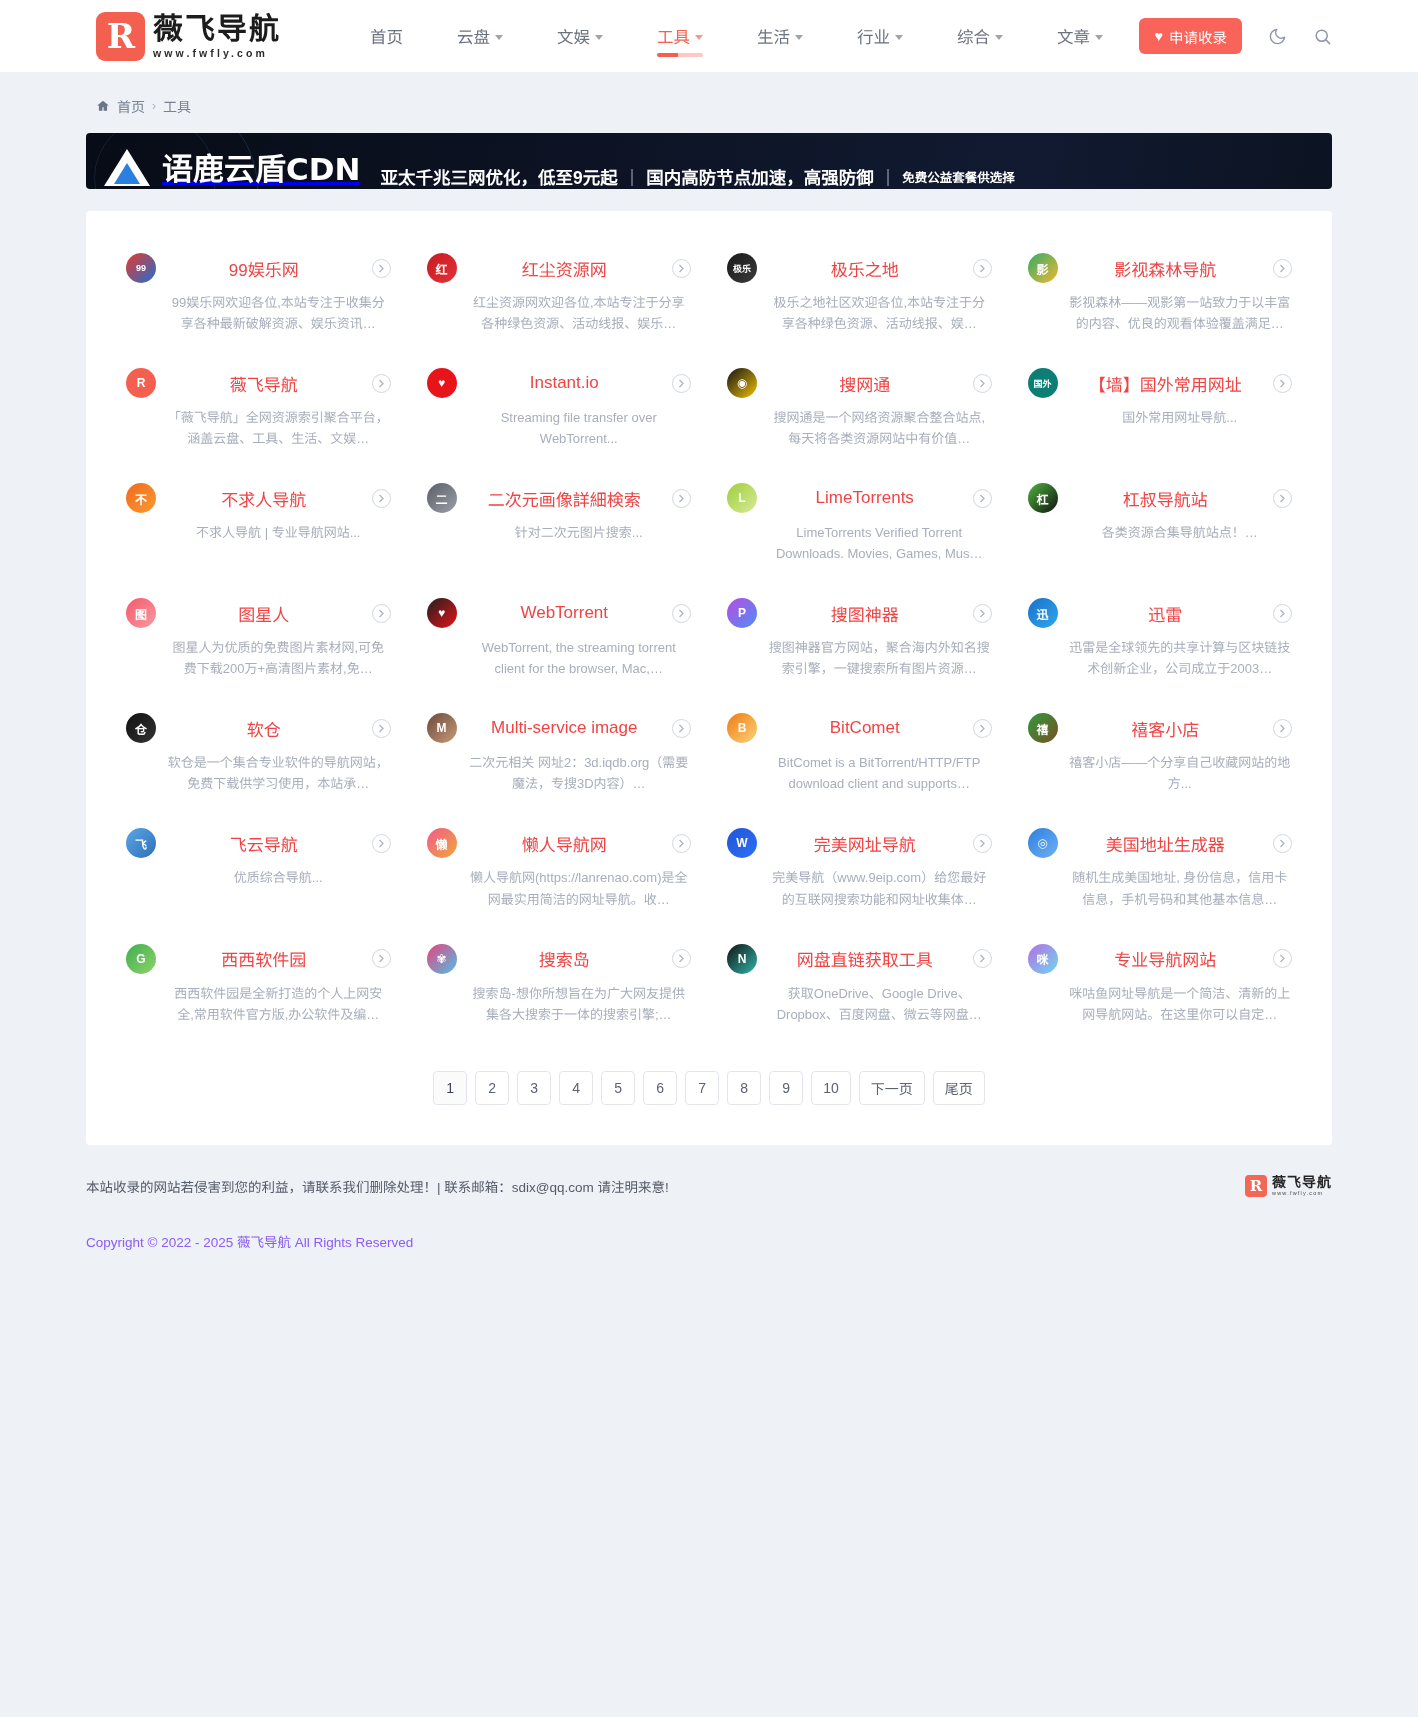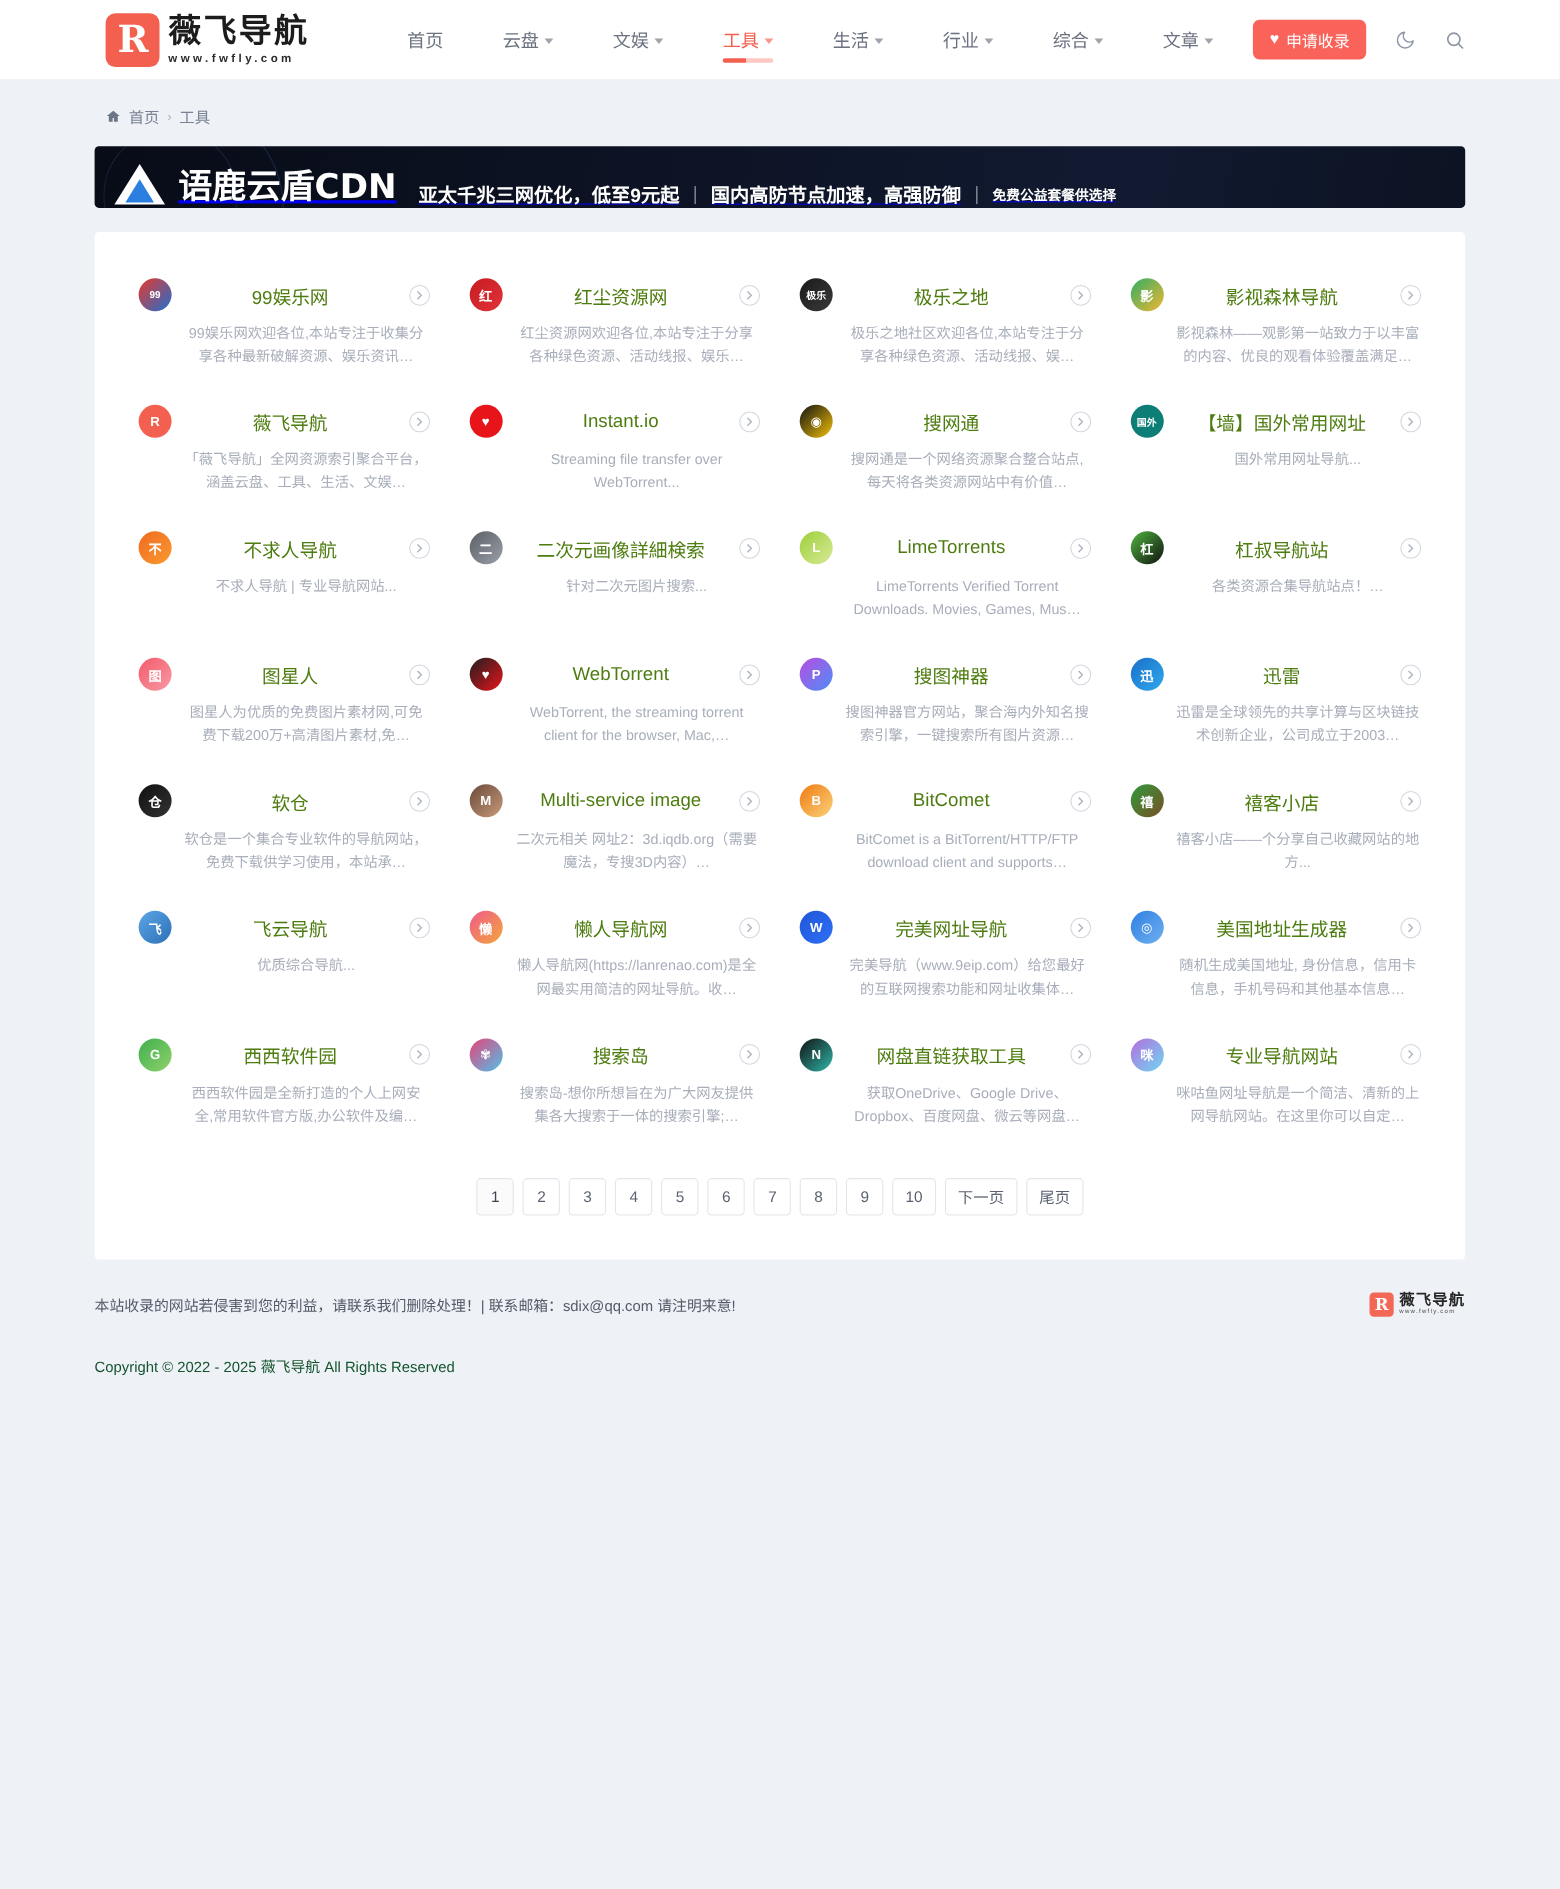--- a/index.html
+++ b/index.html
@@ -178,21 +178,21 @@
   }
   .card-head { display: flex; align-items: center; gap: 10px; }
   .card-ico {
     width: 30px; height: 30px; border-radius: 50%;
     flex: none; overflow: hidden;
     display: flex; align-items: center; justify-content: center;
     font-size: 12px; color: #fff; font-weight: 700;
     background: #f3f4f6;
   }
   .card-title {
-    font-size: 17px; color: #4d7c0f; font-weight: 400;
+    font-size: 17px; color: #ef4444; font-weight: 400;
     white-space: nowrap; overflow: hidden; text-overflow: ellipsis;
     flex: 1;
   }
   .card-arrow {
     width: 19px; height: 19px; border-radius: 50%;
     border: 1px solid #d3d7de; color: #aeb4bf;
     display: flex; align-items: center; justify-content: center;
     flex: none; font-size: 10px; line-height: 1;
   }
   .card-desc {
@@ -231,21 +231,21 @@
   .footer-logo .fl-mark {
     width: 22px; height: 22px; background: #f4604f; border-radius: 4px;
     color: #fff; display: flex; align-items: center; justify-content: center;
     font-family: "DejaVu Serif", serif; font-size: 15px; font-weight: 700;
   }
   .footer-logo .fl-cn {
     font-family: "DejaVu Serif", serif; font-size: 14px;
     font-weight: 700; color: #1c1c1c; letter-spacing: 1px;
   }
   .footer-logo .fl-url { font-size: 5.5px; letter-spacing: 1.2px; color: #444; }
-  .footer-copy { font-size: 13.5px; color: #14532d; padding-top: 12px; }
+  .footer-copy { font-size: 13.5px; color: #8b5cf6; padding-top: 12px; }
 </style>
 </head>
 <body>
 
 <div class="page">
 
   <div class="header">
     <a class="logo" href="#">
       <span class="logo-mark">R</span>
       <span class="logo-text">

